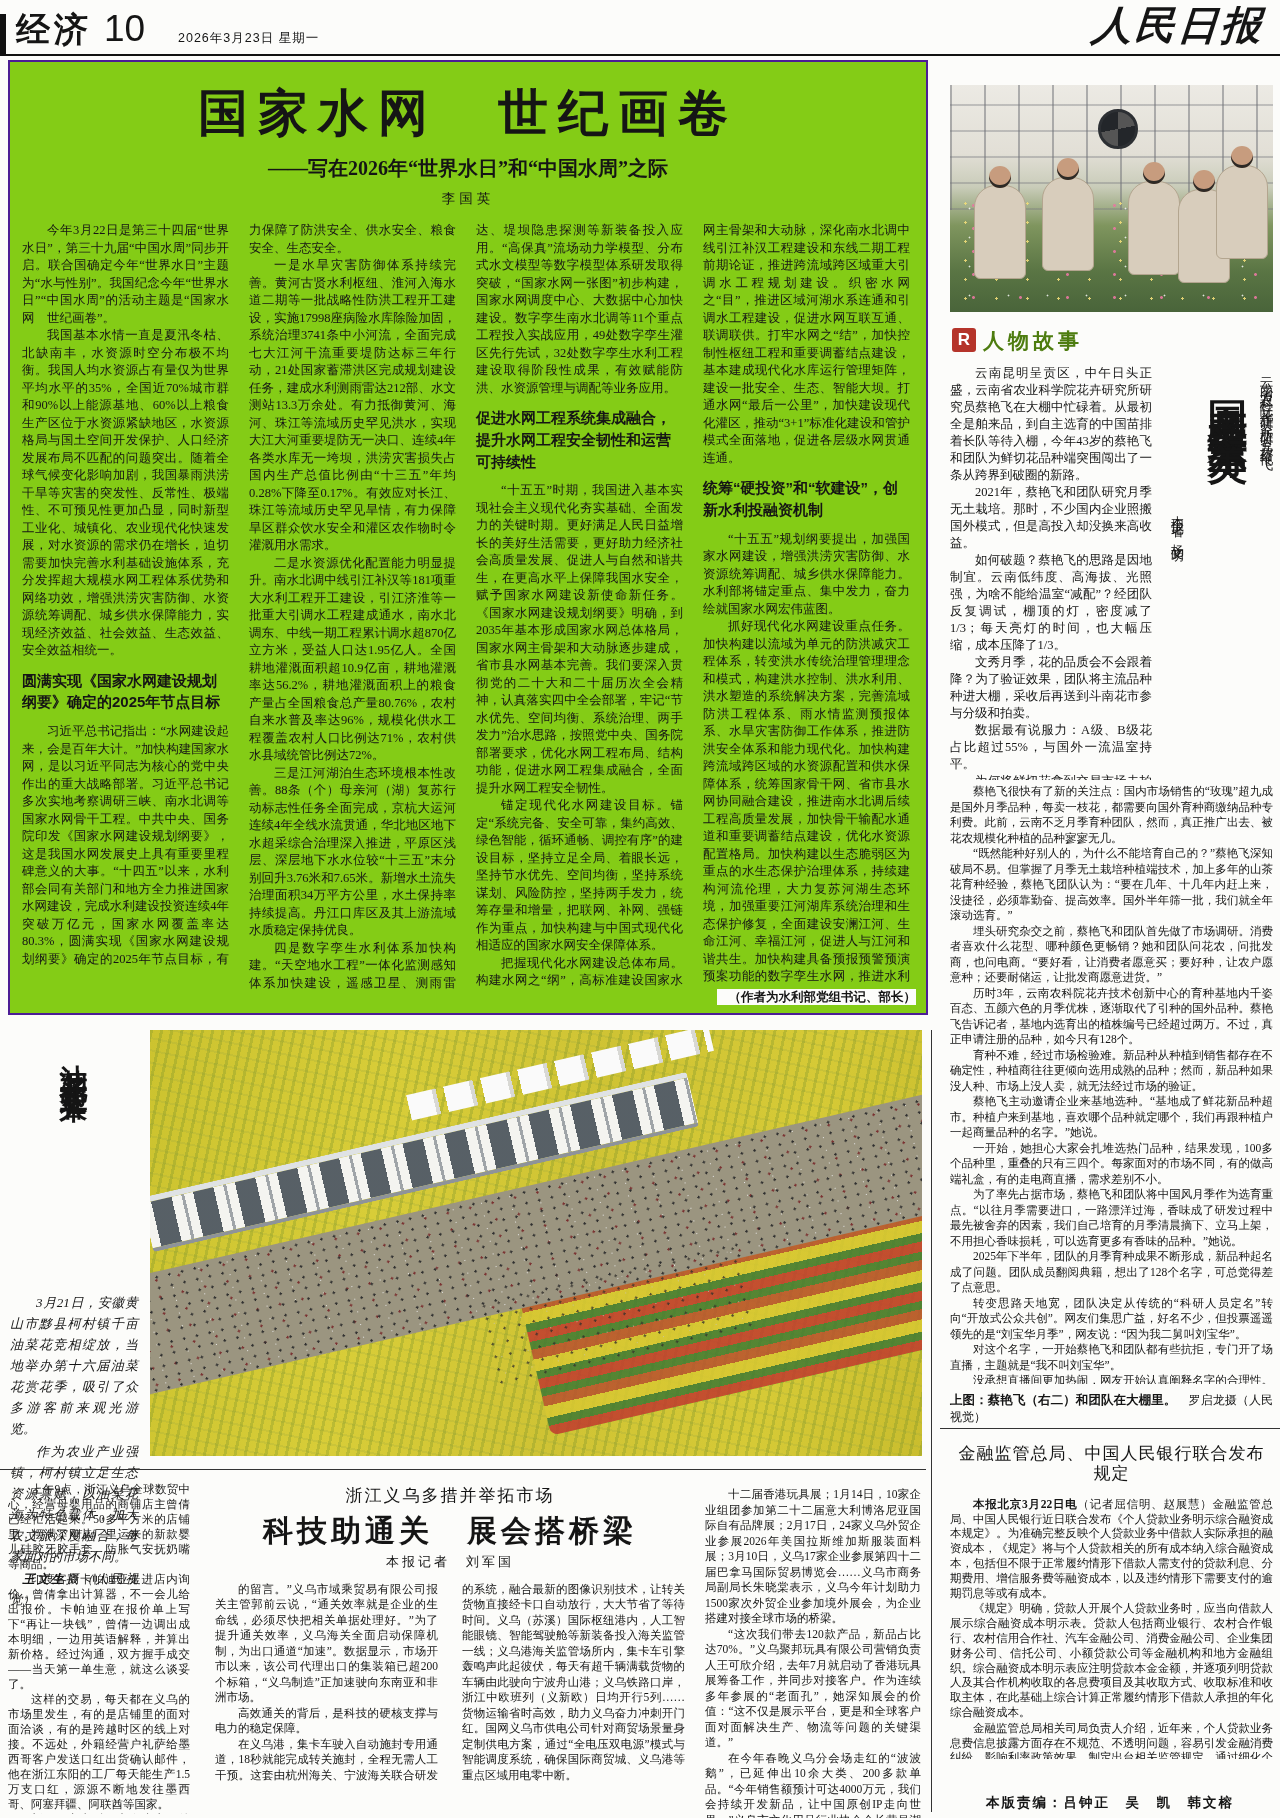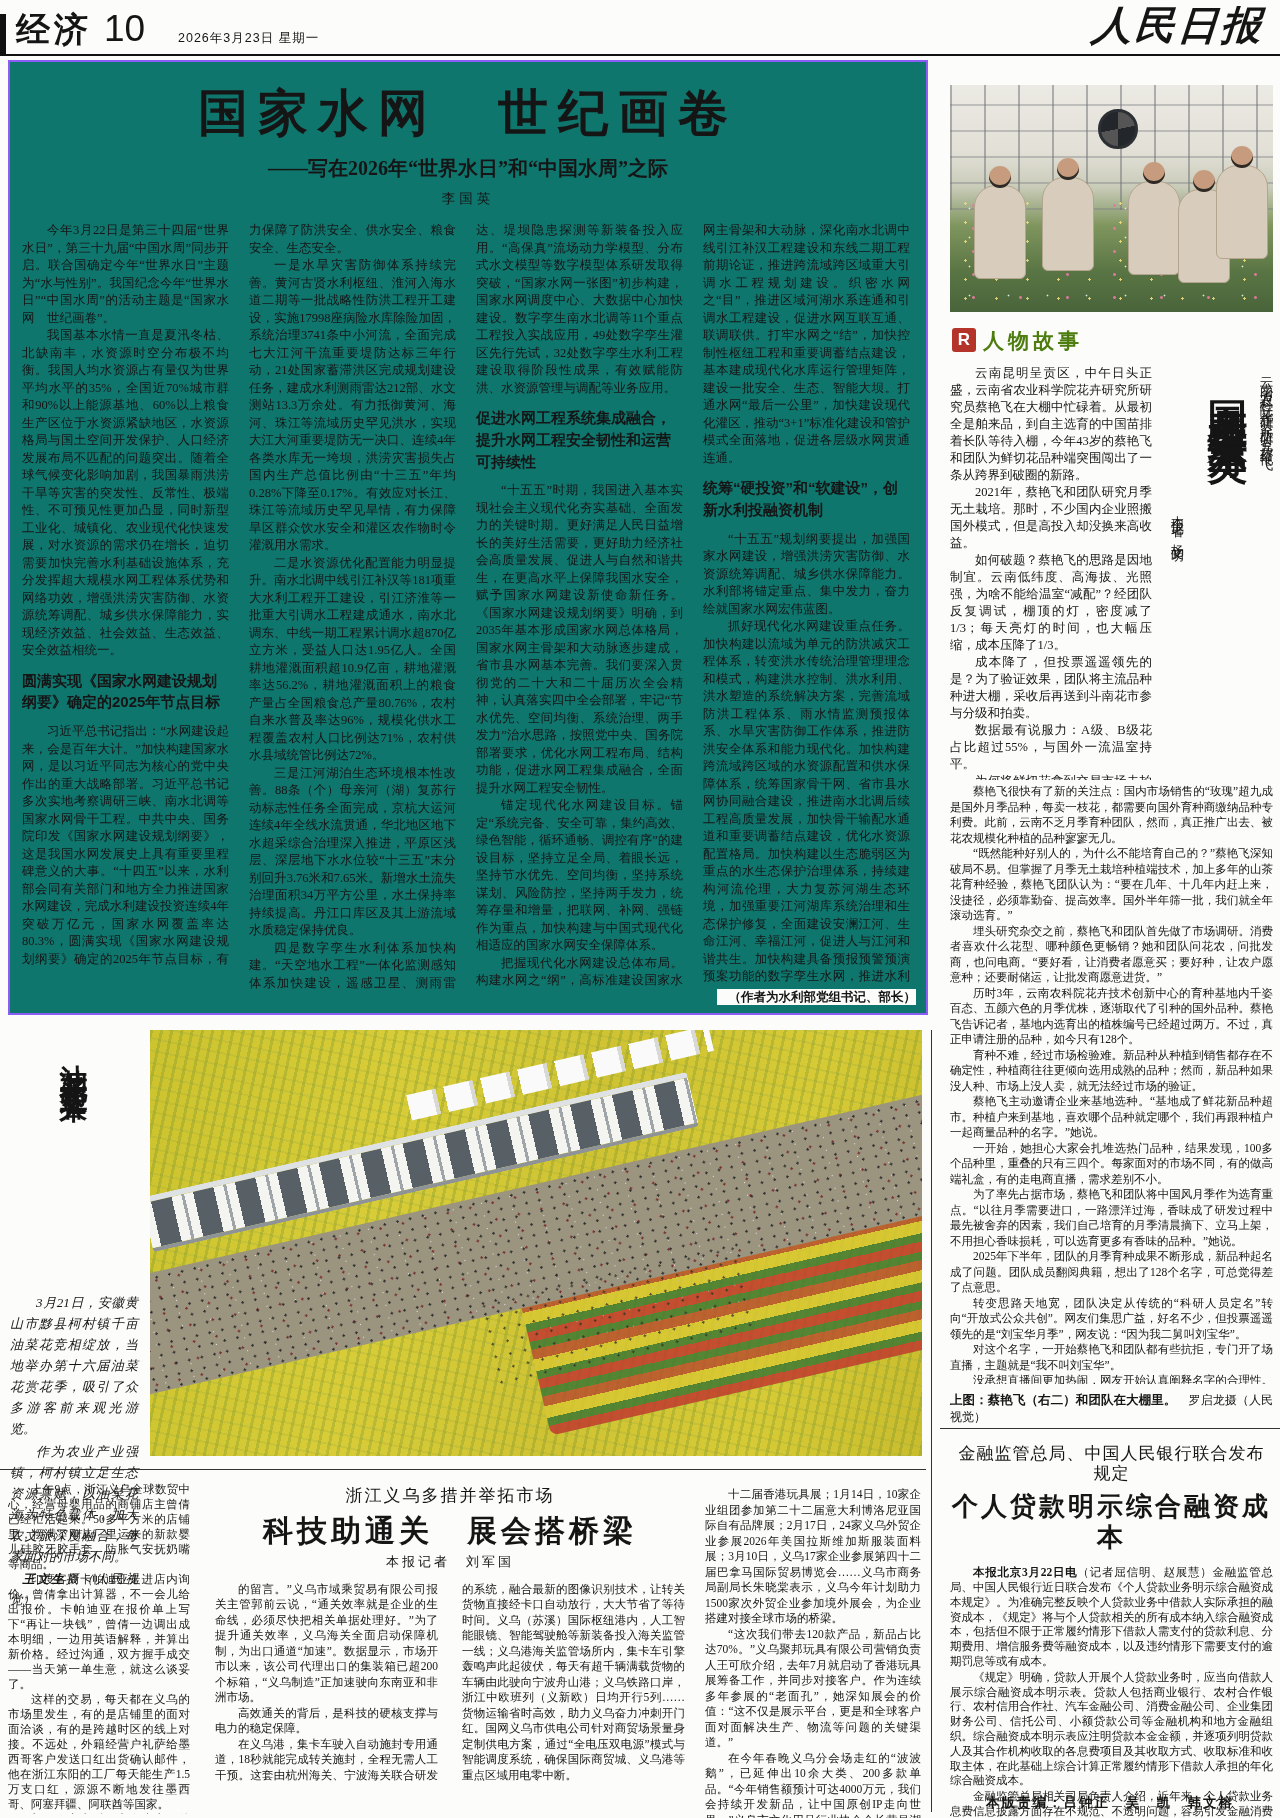--- a/index.html
+++ b/index.html
@@ -11,21 +11,21 @@
            line-height:1.45;text-indent:0;margin:10px 0 10px 0;text-align:left;}
   
   .corner-bar{left:0;top:14px;width:6px;height:40px;background:#111;}
   .hdr-section{left:16px;top:12px;font:700 34px/1 "Liberation Sans",sans-serif;letter-spacing:4px;}
   .hdr-page{left:104px;top:10px;font:400 37px/1 "Liberation Sans",sans-serif;}
   .hdr-date{left:178px;top:32px;font:12.5px/1 "Liberation Sans",sans-serif;letter-spacing:1px;}
   .masthead{right:16px;top:6px;font:italic 700 40px/1 "Liberation Serif",serif;letter-spacing:3px;
             transform:skewX(-4deg);}
   .hdr-rule{left:0;top:54px;width:1280px;height:2px;background:#111;}
   
-  .main-box{left:8px;top:60px;width:916px;height:951px;border:2px solid #8b5cf6;background:#0f766e;}
+  .main-box{left:8px;top:60px;width:916px;height:951px;border:2px solid #4c1d95;background:#84cc16;}
   .mh{left:0;top:26px;width:100%;text-align:center;
       font:900 50px/1 "Liberation Sans",sans-serif;letter-spacing:10px;}
   .msub{left:0;top:96px;width:100%;text-align:center;font:700 20px/1 "Liberation Serif",serif;}
   .mauth{left:0;top:130px;width:100%;text-align:center;font:13.5px/1 "Liberation Serif",serif;letter-spacing:4px;}
   .mbody{left:12px;top:160px;width:888px;height:779px;columns:4;column-gap:20px;column-fill:auto;
          font-size:12.5px;line-height:17.5px;overflow:hidden;}
   .mattr{right:10px;bottom:8px;font:700 12.5px/1.3 "Liberation Sans",sans-serif;
          background:#fcfcfa;padding-left:12px;}
   
   .rape-head{left:0;top:1042px;width:146px;height:232px;display:flex;justify-content:center;align-items:flex-start;}
@@ -206,21 +206,21 @@
 </div>
 
 <div class="abs r-label">
   <span class="r-badge">R</span><span class="r-text">人物故事</span>
 </div>
 <div class="abs story-upper">
   <div class="su-narrow">
       <p>云南昆明呈贡区，中午日头正盛，云南省农业科学院花卉研究所研究员蔡艳飞在大棚中忙碌着。从最初全是舶来品，到自主选育的中国苗排着长队等待入棚，今年43岁的蔡艳飞和团队为鲜切花品种端突围闯出了一条从跨界到破圈的新路。</p>
       <p>2021年，蔡艳飞和团队研究月季无土栽培。那时，不少国内企业照搬国外模式，但是高投入却没换来高收益。</p>
       <p>如何破题？蔡艳飞的思路是因地制宜。云南低纬度、高海拔、光照强，为啥不能给温室“减配”？经团队反复调试，棚顶的灯，密度减了1/3；每天亮灯的时间，也大幅压缩，成本压降了1/3。</p>
-      <p>成本降了，但投票遥遥领先的是？为了验证效果，团队将主流品种种进大棚，采收后再送到斗南花市参与分级和拍卖。</p>
+      <p>文秀月季，花的品质会不会跟着降？为了验证效果，团队将主流品种种进大棚，采收后再送到斗南花市参与分级和拍卖。</p>
       <p>数据最有说服力：A级、B级花占比超过55%，与国外一流温室持平。</p>
       <p>为何将鲜切花拿到交易市场去拍卖验证？“农业科研不能只盯着课题，还要紧盯农户利益，经过了市场的检验才有说服力。”蔡艳飞说。</p>
     </div>
   <div class="su-by">本报记者　杨文明</div>
   <div class="su-head">国产月季绽放东方美</div>
   <div class="su-kicker">云南省农科院花卉研究所研究员蔡艳飞</div>
 </div>
 <div class="abs story-wide">
     <p>蔡艳飞很快有了新的关注点：国内市场销售的“玫瑰”超九成是国外月季品种，每卖一枝花，都需要向国外育种商缴纳品种专利费。此前，云南不乏月季育种团队，然而，真正推广出去、被花农规模化种植的品种寥寥无几。</p>
     <p>“既然能种好别人的，为什么不能培育自己的？”蔡艳飞深知破局不易。但掌握了月季无土栽培种植端技术，加上多年的山茶花育种经验，蔡艳飞团队认为：“要在几年、十几年内赶上来，没捷径，必须靠勤奋、提高效率。国外半年筛一批，我们就全年滚动选育。”</p>
@@ -234,21 +234,20 @@
     <p>转变思路天地宽，团队决定从传统的“科研人员定名”转向“开放式公众共创”。网友们集思广益，好名不少，但投票遥遥领先的是“刘宝华月季”，网友说：“因为我二舅叫刘宝华”。</p>
     <p>对这个名字，一开始蔡艳飞和团队都有些抗拒，专门开了场直播，主题就是“我不叫刘宝华”。</p>
     <p>没承想直播间更加热闹，网友开始认真阐释名字的合理性。科研团队被说服了，“宝华”被正式采纳。以此为契机，团队接连推出“平凡之光”“巾帼英雄”等系列新品种名。其中，“娇龙月季”“文秀月季”迅速出圈。“我们希望用花名向黄文秀、贺娇龙两位优秀基层干部致敬，铭记她们身上的责任与担当。”蔡艳飞说。</p>
   </div>
 <div class="abs story-cap">
   <b>上图：蔡艳飞（右二）和团队在大棚里。</b>　<span>罗启龙摄（人民视觉）</span>
 </div>
 
 <div class="abs fin">
   <div class="fin-kick">金融监管总局、中国人民银行联合发布规定</div>
-  <div class="fin-head">个人贷款明示综合融资成本</div>
   <div class="fin-body">
     <p><b>本报北京3月22日电</b><span>（记者屈信明、赵展慧）金融监管总局、中国人民银行近日联合发布《个人贷款业务明示综合融资成本规定》。为准确完整反映个人贷款业务中借款人实际承担的融资成本，《规定》将与个人贷款相关的所有成本纳入综合融资成本，包括但不限于正常履约情形下借款人需支付的贷款利息、分期费用、增信服务费等融资成本，以及违约情形下需要支付的逾期罚息等或有成本。</span></p>
     <div>
         <p>《规定》明确，贷款人开展个人贷款业务时，应当向借款人展示综合融资成本明示表。贷款人包括商业银行、农村合作银行、农村信用合作社、汽车金融公司、消费金融公司、企业集团财务公司、信托公司、小额贷款公司等金融机构和地方金融组织。综合融资成本明示表应注明贷款本金金额，并逐项列明贷款人及其合作机构收取的各息费项目及其收取方式、收取标准和收取主体，在此基础上综合计算正常履约情形下借款人承担的年化综合融资成本。</p>
         <p>金融监管总局相关司局负责人介绍，近年来，个人贷款业务息费信息披露方面存在不规范、不透明问题，容易引发金融消费纠纷，影响利率政策效果。制定出台相关监管规定，通过细化个人贷款业务息费信息披露的涵盖范围、操作方式和环节，明确各方责任，有利于更好保护金融消费者合法权益，畅通金融惠民政策传导。</p>
       </div>
   </div>
 </div>
 
 <div class="abs pfooter">本版责编：吕钟正　吴　凯　韩文榕</div>

